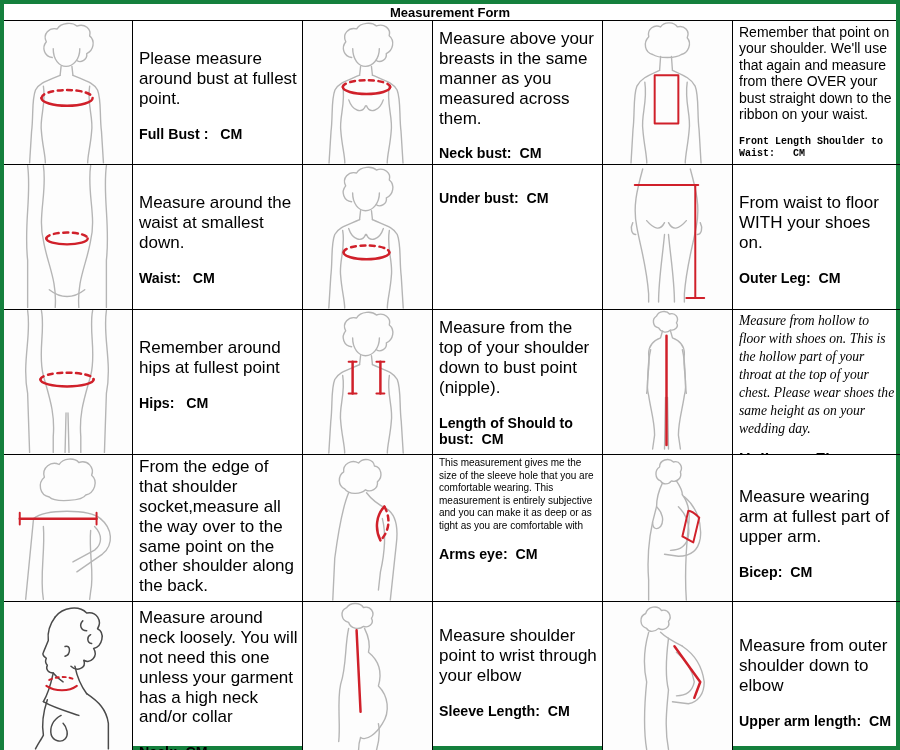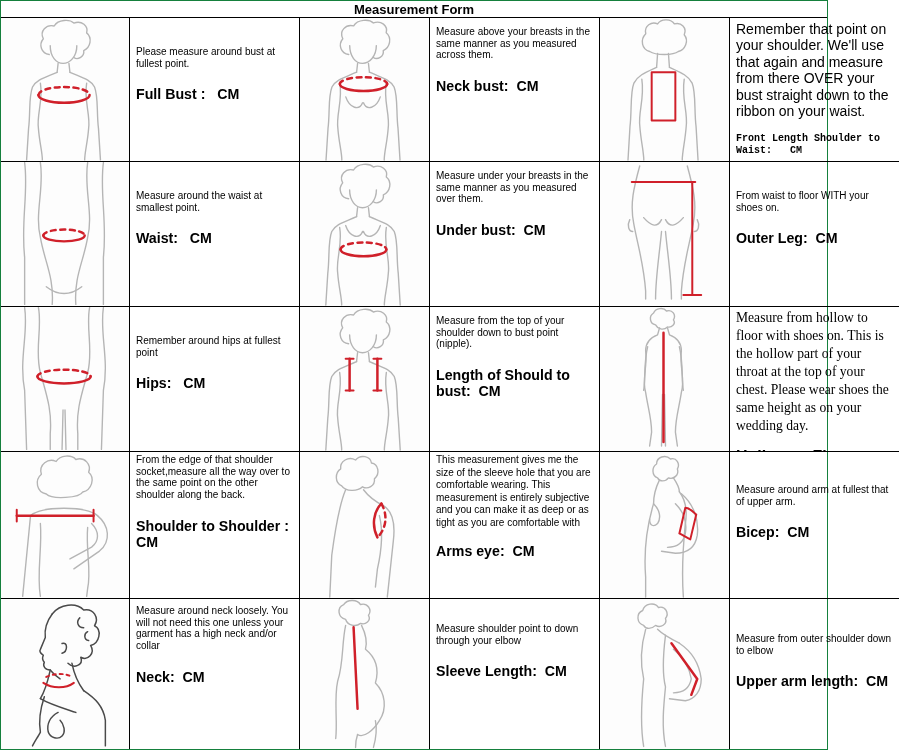--- a/index.html
+++ b/index.html
@@ -2,42 +2,42 @@
 <html><head>
 <meta charset="utf-8">
 <style>
   * { box-sizing: border-box; margin: 0; padding: 0; }
   html,body { background:#fff; }
   body {
     width: 900px; height: 750px;
     font-family: "Liberation Sans", sans-serif;
     color: #000;
   }
-  .form { width: 828px; height: 750px; border: 1px solid #15803d; }
+  .form { width: 900px; height: 750px; border: 4px solid #15803d; }
   .title-bar {
     height: 17px; border-bottom: 1px solid #000;
     display: flex; align-items: center; justify-content: center;
     font-size: 13px; font-weight: bold;
   }
   .grid {
     display: grid;
     grid-template-columns: 129px 170px 130px 170px 130px auto;
     grid-template-rows: 144px 145px 145px 147px auto;
     width: 898px; height: 731px;
   }
   .cell { border-right: 1px solid #000; border-bottom: 1px solid #000; overflow: hidden; }
   .grid > .cell:nth-child(6n) { border-right: none; }
   .grid > .cell:nth-child(n+25) { border-bottom: none; }
   .fig-cell { display:flex; align-items:stretch; justify-content:center; background:#fdfdfd; }
   .fig-cell svg { width:100%; height:100%; }
   .txt-cell { padding: 4px 4px 2px 6px; }
-  .body { font-size: 10px; line-height: 1.17; white-space: pre-wrap; }
+  .body { font-size: 17px; line-height: 1.17; white-space: pre-wrap; }
   .label { font-size: 14.2px; font-weight: bold; line-height: 1.15; margin-top: 17px; white-space: pre-wrap; }
   .label.tight { margin-top: 14px; font-size: 10px; font-family: Liberation Mono, monospace; }
-  .serif-body { font-family: "Liberation Serif", serif; font-size: 13.6px; line-height: 1.32; }
+  .serif-body { font-family: "Liberation Serif", serif; font-size: 13.6px; line-height: 1.32; font-style: italic; }
   .big-label { font-size: 16px; margin-top: 13px; }
   .small-body { font-size: 10px; line-height: 1.26; }
   .mid-label { margin-top: 13px; }
   
   .sk  { stroke:#b5b5b5; fill:none; stroke-width:1.4; stroke-linecap:round; stroke-linejoin:round; }
   .skd { stroke:#4a4a4a; fill:none; stroke-width:1.5; stroke-linecap:round; stroke-linejoin:round; }
   .rd  { stroke:#d0202a; fill:none; stroke-width:2.5; stroke-linecap:round; stroke-linejoin:round; }
   .rdd { stroke:#d0202a; fill:none; stroke-width:2.5; stroke-linecap:round; stroke-dasharray:5,4.5; }
   .rth { stroke-width:2; }
 </style>
@@ -104,39 +104,38 @@
         <path class="sk" d="M24,0 C28,30 20,60 24,96 L24,144"></path>
         <path class="sk" d="M104,0 C100,30 108,60 104,96 L104,144"></path>
         <path class="sk" d="M40,0 C44,26 34,52 40,76 C44,100 54,116 52,144"></path>
         <path class="sk" d="M88,0 C84,26 94,52 88,76 C84,100 74,116 76,144"></path>
         <path class="sk" d="M46,126 Q64,140 82,126"></path>
         <path class="rd" d="M43,74 A21,6 0 0 0 85,74"></path>
         <path class="rdd" d="M43,74 A21,6 0 0 1 85,74"></path>
       </svg>
     </div>
     <div class="cell txt-cell" style="padding-top:28px">
-      <div class="body">Measure around the waist at smallest point.</div>
+      <div class="body">Measure around the waist at smallest down.</div>
       <div class="label">Waist:   CM</div>
     </div>
     <div class="cell fig-cell">
       <svg viewBox="0 0 130 145">
         <path class="sk" d="M49,37 C41,36 38,27 43,21 C39,13 46,6 54,8 C58,1 70,1 74,5 C82,2 89,8 87,15 C93,20 91,30 84,33 C85,39 78,43 74,40"></path>
         <path class="sk" d="M50,28 C50,39 56,46 63,46 C70,46 77,39 77,28"></path>
         <path class="sk" d="M58,46 L57,55 M69,46 L70,55"></path>
         <path class="sk" d="M57,55 C46,60 36,62 32,70 C28,80 30,96 28,112 L26,144"></path>
         <path class="sk" d="M70,55 C81,60 91,62 95,70 C99,80 97,96 99,112 L101,144"></path>
         <path class="sk" d="M40,66 C43,84 36,98 38,112 C39,126 42,136 42,144"></path>
         <path class="sk" d="M87,66 C84,84 91,98 89,112 C88,126 85,136 85,144"></path>
         <path class="sk" d="M46,64 C50,76 60,78 63,70 M81,64 C77,76 67,78 64,70"></path>
         <path class="rd" d="M41,88 A23,7 0 0 0 87,88"></path>
         <path class="rdd" d="M41,88 A23,7 0 0 1 87,88"></path>
       </svg>
     </div>
     <div class="cell txt-cell" style="padding-top:8px">
-      <div class="body">Measure under your breasts in the same manner as you measured over them.</div>
       <div class="label">Under bust:  CM</div>
     </div>
     <div class="cell fig-cell">
       <svg viewBox="0 0 130 145">
         <path class="sk" d="M40,4 C34,26 30,42 34,62 C38,84 44,102 46,130 L46,138"></path>
         <path class="sk" d="M88,4 C94,26 98,42 94,62 C90,84 84,102 82,130 L82,138"></path>
         <path class="sk" d="M62,70 C60,92 56,116 56,138"></path>
         <path class="sk" d="M66,70 C68,92 72,116 72,138"></path>
         <path class="sk" d="M44,56 Q56,70 62,58 M66,58 Q72,70 84,56"></path>
         <path class="sk" d="M30,58 C27,64 29,70 33,70 M98,58 C101,64 99,70 95,70"></path>
@@ -234,21 +233,21 @@
         <path class="sk" d="M74,26 C78,32 80,36 80,40"></path>
         <path class="sk" d="M60,28 C56,36 54,44 54,52 C48,72 44,100 46,126 L46,146"></path>
         <path class="sk" d="M54,52 C60,58 62,66 58,72 C54,76 50,74 50,68"></path>
         <path class="sk" d="M80,40 C86,48 88,60 86,72 C84,92 82,118 84,146"></path>
         <path class="sk" d="M82,42 C94,52 100,68 98,84 C96,96 88,102 76,102 L62,100"></path>
         <path class="sk" d="M76,52 C84,60 88,70 86,82 C84,92 78,96 68,96"></path>
         <path class="rd rth" d="M86,56 L80,82 M97,63 L91,88 M86,56 C90,56 93,59 97,63 M80,82 C84,84 87,86 91,88"></path>
       </svg>
     </div>
     <div class="cell txt-cell" style="padding-top:32px">
-      <div class="body">Measure around arm at fullest that of upper arm.</div>
+      <div class="body">Measure wearing arm at fullest part of upper arm.</div>
       <div class="label">Bicep:  CM</div>
     </div>
 
     <div class="cell fig-cell">
       <svg viewBox="0 0 130 150">
         <path class="skd" d="M52,14 C46,22 44,30 45,38 L40,50 C38,53 42,55 43,56 C41,60 43,62 44,63 C42,67 45,71 50,71 C53,75 57,78 60,80"></path>
         <path class="skd" d="M62,44 C68,42 68,52 62,54"></path>
         <path class="skd" d="M52,14 C60,4 76,2 84,10 C94,8 100,18 95,26 C103,30 100,44 91,46 C96,54 88,62 81,58 C84,66 74,70 68,64"></path>
         <path class="skd" d="M80,18 C76,22 78,28 84,28 M88,32 C84,34 84,40 89,41"></path>
         <path class="skd" d="M50,71 C48,80 46,90 40,100"></path>
@@ -267,21 +266,21 @@
     <div class="cell fig-cell">
       <svg viewBox="0 0 130 150">
         <path class="sk" d="M46,20 C38,18 37,8 44,5 C48,-1 58,0 61,5 C68,3 73,10 69,16 C72,21 66,26 61,24 C56,28 48,26 46,20"></path>
         <path class="sk" d="M62,26 C66,34 68,42 66,50 C76,58 80,70 76,84 C86,94 88,110 80,122 C74,132 64,140 58,136"></path>
         <path class="sk" d="M46,26 C42,44 44,64 38,82 C34,100 38,122 36,140"></path>
         <path class="sk" d="M58,136 C56,142 56,146 56,149 M76,122 C78,132 76,142 74,149"></path>
         <path class="rd" d="M54,28 L58,110"></path>
       </svg>
     </div>
     <div class="cell txt-cell" style="padding-top:24px">
-      <div class="body">Measure shoulder point to down through your elbow</div>
+      <div class="body">Measure shoulder point to wrist through your elbow</div>
       <div class="label">Sleeve Length:  CM</div>
     </div>
     <div class="cell fig-cell">
       <svg viewBox="0 0 130 150">
         <path class="sk" d="M44,26 C37,24 36,14 43,11 C45,4 55,2 59,8 C66,6 70,14 66,19 C68,25 61,29 56,26 C52,30 46,30 44,26"></path>
         <path class="sk" d="M58,30 C64,36 72,40 80,44"></path>
         <path class="sk" d="M46,30 C42,44 40,62 44,80 C42,100 40,124 44,148"></path>
         <path class="sk" d="M66,36 C64,52 62,72 66,88 C64,108 62,128 66,148"></path>
         <path class="sk" d="M80,44 C92,52 100,64 102,80 C102,92 96,100 86,102 L70,100"></path>
         <path class="sk" d="M74,50 C84,58 90,68 92,80 C90,90 84,94 74,94"></path>

